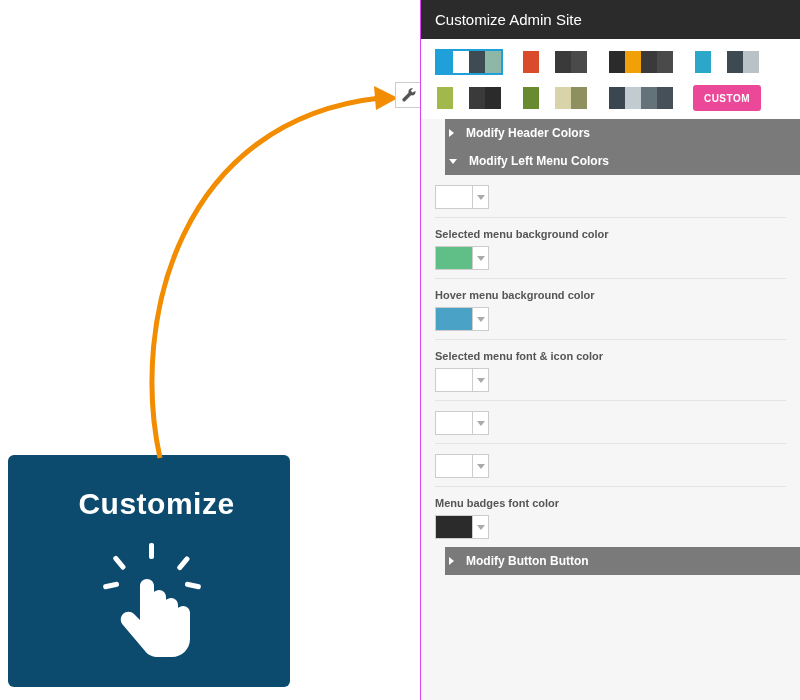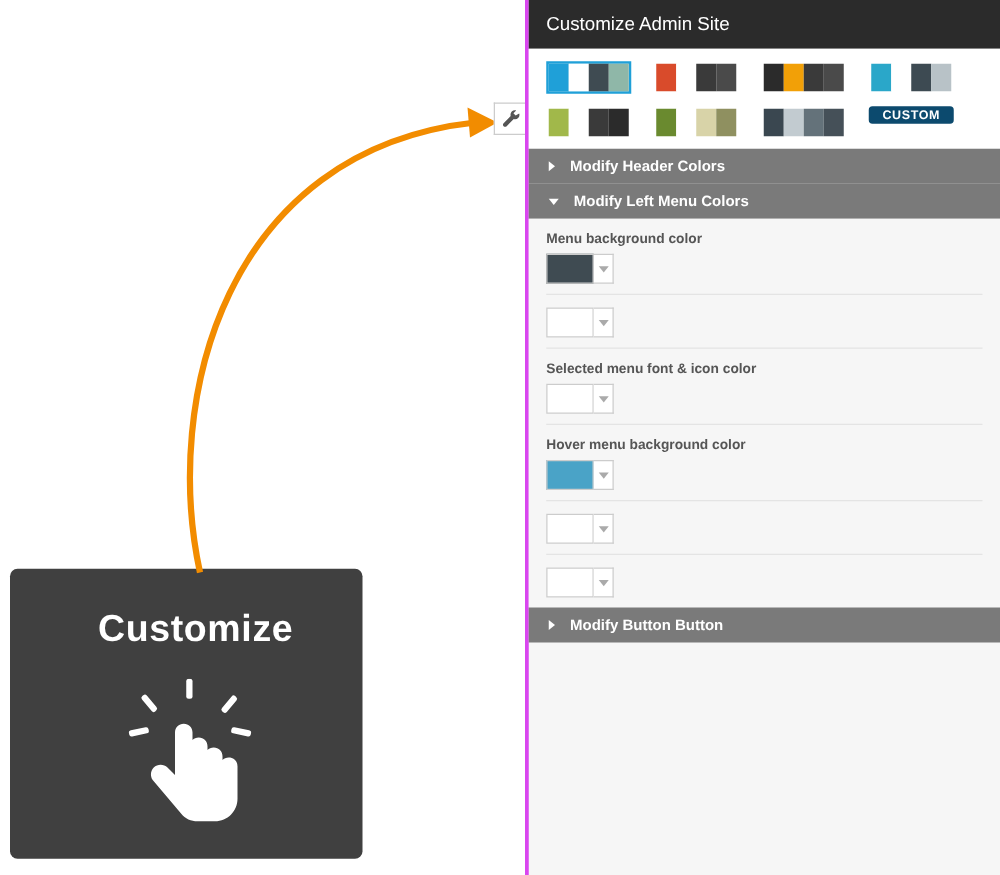--- a/index.html
+++ b/index.html
@@ -1,42 +1,42 @@
 <!DOCTYPE html>
 <html><head>
 <meta charset="utf-8">
 <style>
   * { box-sizing: border-box; margin: 0; padding: 0; }
   body { font-family: Arial, Helvetica, sans-serif; width: 800px; height: 700px; background: #fff; position: relative; }
 
   
-  .customize-card { position: absolute; left: 8px; top: 455px; width: 282px; height: 232px; background: #404040; border-radius: 6px; display: flex; flex-direction: column; align-items: center; padding-top: 32px; padding-left: 15px; }
+  .customize-card { position: absolute; left: 8px; top: 455px; width: 282px; height: 232px; background: #0c4a6e; border-radius: 6px; display: flex; flex-direction: column; align-items: center; padding-top: 32px; padding-left: 15px; }
   .customize-card .title { color: #fff; font-size: 30px; font-weight: bold; letter-spacing: 0.5px; }
   .click-icon { margin-top: 22px; }
 
   
   .arrow-svg { position: absolute; left: 120px; top: 60px; width: 300px; height: 440px; pointer-events: none; }
 
   
   .wrench-tab { position: absolute; left: 395px; top: 82px; width: 26px; height: 26px; background: #fff; border: 1px solid #ccc; border-right: none; display:flex; align-items:center; justify-content:center; }
 
   
-  .panel { position: absolute; left: 420px; top: 0; width: 380px; height: 700px; background: #f6f6f6; border-left:3px solid #d946ef; }
+  .panel { position: absolute; left: 420px; top: 0; width: 380px; height: 700px; background: #f6f6f6; border-left:1px solid #d946ef; }
   .panel-header { background: #2b2b2b; color: #fff; font-size: 15px; padding: 11px 14px; }
 
   
   .palette-grid { background:#fff; padding: 10px 14px 8px 14px; display: flex; flex-wrap: wrap; gap: 10px 18px; }
   .palette { width: 68px; height: 26px; display:flex; border:2px solid transparent; }
   .palette.selected { border:2px solid #1fa0d8; }
   .palette span { flex:1; }
-  .custom-badge { width:68px; height:14px; background:#0c4a6e; color:#fff; font-size:10px; font-weight:bold; display:flex; align-items:center; justify-content:center; border-radius:3px; letter-spacing:0.5px; }
+  .custom-badge { width:68px; height:26px; background:#ec4899; color:#fff; font-size:10px; font-weight:bold; display:flex; align-items:center; justify-content:center; border-radius:3px; letter-spacing:0.5px; }
 
   
   .section { }
-  .section-header { background:#7a7a7a; color:#fff; font-size:12px; font-weight:bold; padding:7px 16px; display:flex; align-items:center; gap:12px; cursor:pointer; }
+  .section-header { background:#7a7a7a; color:#fff; font-size:12px; font-weight:bold; padding:7px 4px; display:flex; align-items:center; gap:12px; cursor:pointer;margin-left:24px; }
   .section-header .chev { width:0; height:0; display:inline-block; }
   .chev.right { border-top:4px solid transparent; border-bottom:4px solid transparent; border-left:5px solid #fff; }
   .chev.down { border-left:4px solid transparent; border-right:4px solid transparent; border-top:5px solid #fff; }
   .section-body { background:#f6f6f6; padding: 0 14px; }
   .field { padding:10px 0 8px 0; border-bottom:1px solid #e4e4e4; }
   .field:last-child { border-bottom:none; }
   .field-label { font-size:11px; font-weight:bold; color:#555; display:block; margin-bottom:6px; }
   .color-picker { display:flex; }
   .swatch { width:38px; height:24px; border:1px solid #ccc; }
   .dropdown-btn { width:16px; height:24px; border:1px solid #ccc; border-left:none; background:#fff; display:flex; align-items:center; justify-content:center; }
@@ -128,65 +128,74 @@
     </div>
   </div>
 
   <div class="section">
     <div class="section-header">
       <span class="chev down"></span>
       <span>Modify Left Menu Colors</span>
     </div>
     <div class="section-body" id="leftmenu-fields">
         <div class="field">
-          <span class="field-label">Menu background color</span>
-          <div class="color-picker">
-            <div class="swatch" style="background: rgb(63, 75, 82);"></div>
-            <div class="dropdown-btn">
-              <div class="tri"></div>
-            </div>
-          </div>
-        </div>
-        <div class="field">
-          <div class="color-picker">
-            <div class="swatch" style="background: rgb(255, 255, 255);"></div>
+          <div class="color-picker">
+            <div class="swatch" style="background: rgb(255, 255, 255);"></div>
+            <div class="dropdown-btn">
+              <div class="tri"></div>
+            </div>
+          </div>
+        </div>
+        <div class="field">
+          <span class="field-label">Selected menu background color</span>
+          <div class="color-picker">
+            <div class="swatch" style="background: rgb(95, 191, 135);"></div>
+            <div class="dropdown-btn">
+              <div class="tri"></div>
+            </div>
+          </div>
+        </div>
+        <div class="field">
+          <span class="field-label">Hover menu background color</span>
+          <div class="color-picker">
+            <div class="swatch" style="background: rgb(74, 163, 199);"></div>
             <div class="dropdown-btn">
               <div class="tri"></div>
             </div>
           </div>
         </div>
         <div class="field">
           <span class="field-label">Selected menu font &amp; icon color</span>
           <div class="color-picker">
             <div class="swatch" style="background: rgb(255, 255, 255);"></div>
             <div class="dropdown-btn">
               <div class="tri"></div>
             </div>
           </div>
         </div>
         <div class="field">
-          <span class="field-label">Hover menu background color</span>
-          <div class="color-picker">
-            <div class="swatch" style="background: rgb(74, 163, 199);"></div>
-            <div class="dropdown-btn">
-              <div class="tri"></div>
-            </div>
-          </div>
-        </div>
-        <div class="field">
-          <div class="color-picker">
-            <div class="swatch" style="background: rgb(255, 255, 255);"></div>
-            <div class="dropdown-btn">
-              <div class="tri"></div>
-            </div>
-          </div>
-        </div>
-        <div class="field">
-          <div class="color-picker">
-            <div class="swatch" style="background: rgb(255, 255, 255);"></div>
+          <div class="color-picker">
+            <div class="swatch" style="background: rgb(255, 255, 255);"></div>
+            <div class="dropdown-btn">
+              <div class="tri"></div>
+            </div>
+          </div>
+        </div>
+        <div class="field">
+          <div class="color-picker">
+            <div class="swatch" style="background: rgb(255, 255, 255);"></div>
+            <div class="dropdown-btn">
+              <div class="tri"></div>
+            </div>
+          </div>
+        </div>
+        <div class="field">
+          <span class="field-label">Menu badges font color</span>
+          <div class="color-picker">
+            <div class="swatch" style="background: rgb(43, 43, 43);"></div>
             <div class="dropdown-btn">
               <div class="tri"></div>
             </div>
           </div>
         </div>
       </div>
   </div>
 
   <div class="section">
     <div class="section-header">

